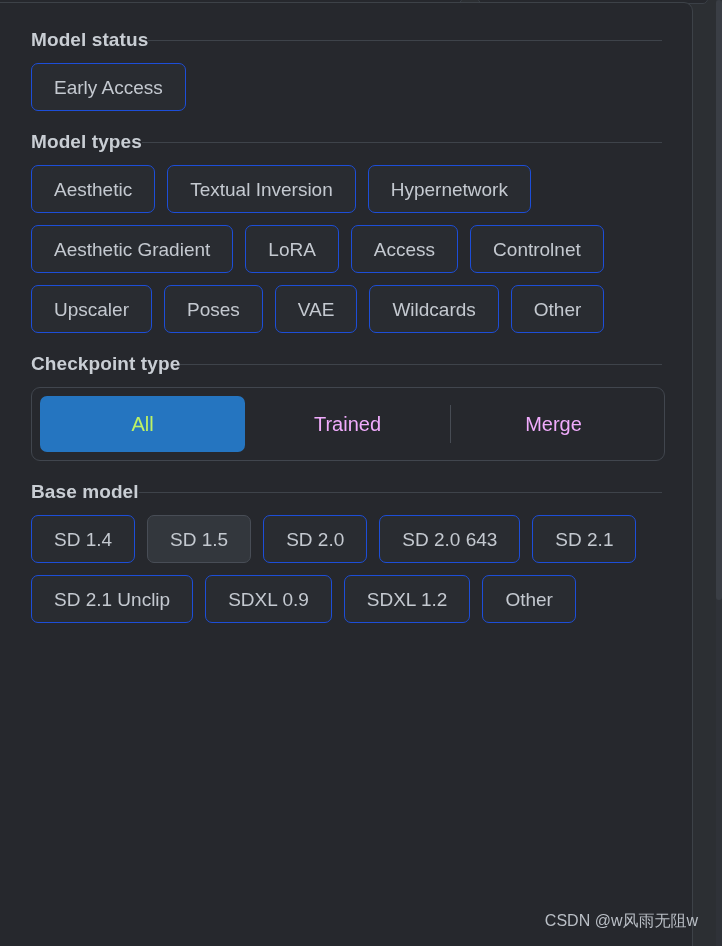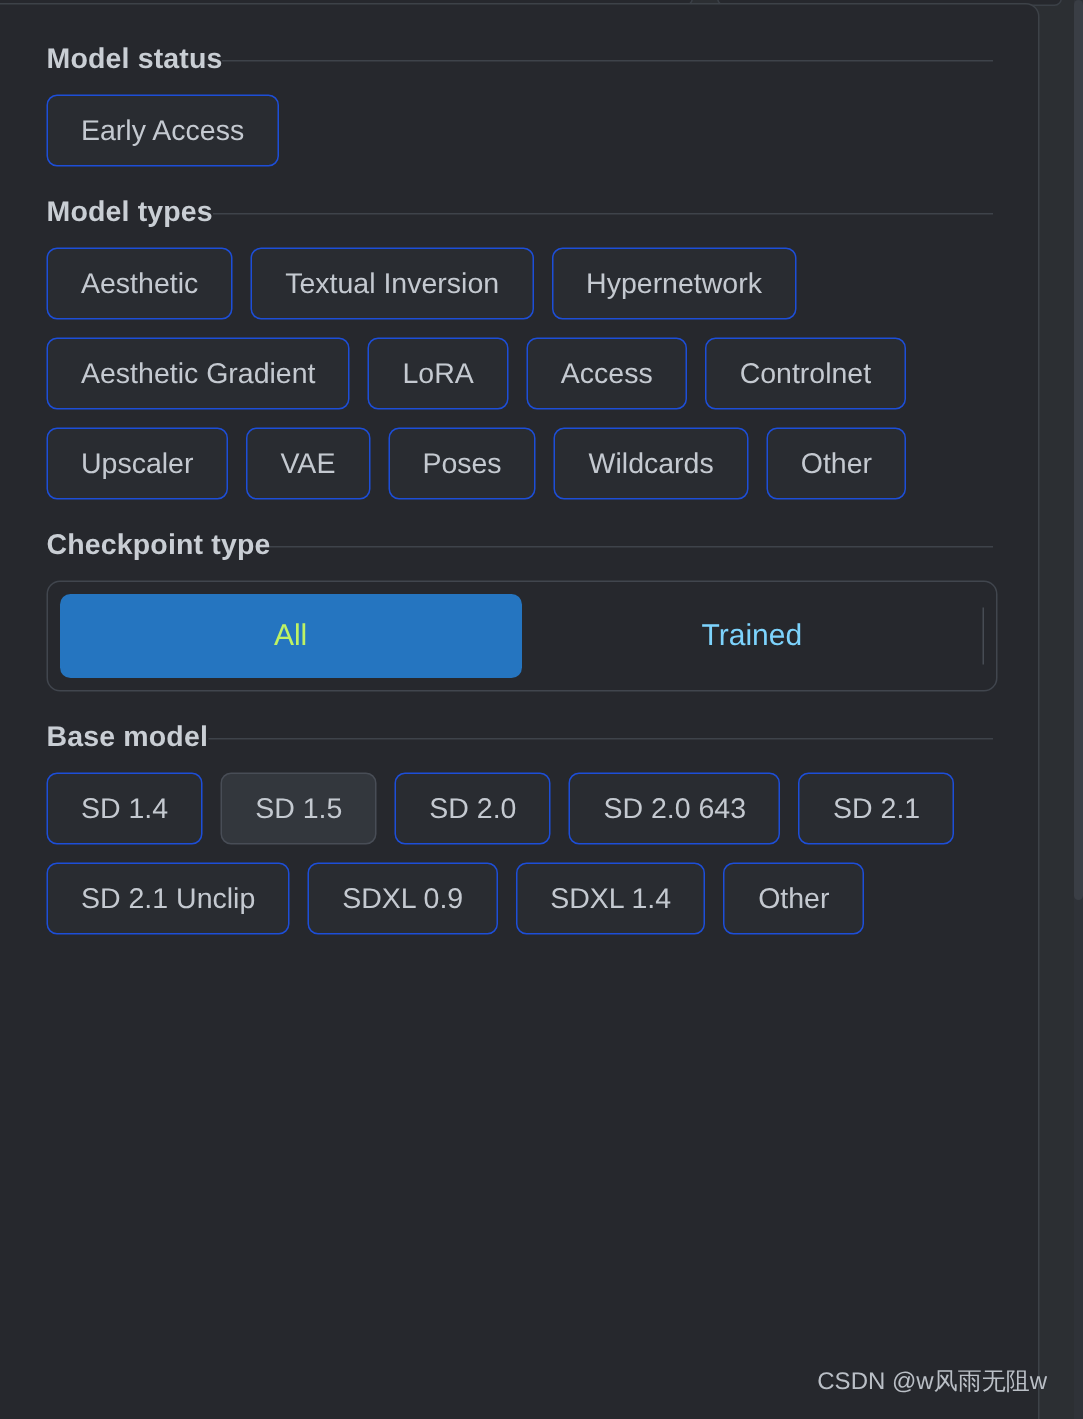--- a/index.html
+++ b/index.html
@@ -132,21 +132,21 @@
     background: #26282d;
   }
   .segment {
     flex: 1 1 0;
     height: 100%;
     display: flex;
     align-items: center;
     justify-content: center;
     border-radius: 7px;
     font-size: 20px;
-    color: #7dd3fc;
+    color: #f0abfc;
     cursor: pointer;
     user-select: none;
     position: relative;
     background: transparent;
   }
   .segment.selected {
     background: #2575c0;
     color: #bef264;
   }
   .seg-divider {
@@ -194,51 +194,52 @@
           </div>
           <div class="chip-group gap-after-group">
             <div class="chip">Aesthetic</div>
             <div class="chip">Textual Inversion</div>
             <div class="chip">Hypernetwork</div>
             <div class="chip">Aesthetic Gradient</div>
             <div class="chip">LoRA</div>
             <div class="chip">Access</div>
             <div class="chip">Controlnet</div>
             <div class="chip">Upscaler</div>
+            <div class="chip">Poses</div>
             <div class="chip">VAE</div>
-            <div class="chip">Poses</div>
             <div class="chip">Wildcards</div>
             <div class="chip">Other</div>
           </div>
         </div>
         <div class="section">
           <div class="section-header">
             <div class="title">Checkpoint type</div>
             <div class="rule"></div>
           </div>
           <div class="segmented gap-after-group">
             <div class="segment selected">All</div>
             <div class="segment">Trained</div>
             <div class="seg-divider"></div>
+            <div class="segment">Merge</div>
           </div>
         </div>
         <div class="section">
           <div class="section-header">
             <div class="title">Base model</div>
             <div class="rule"></div>
           </div>
           <div class="chip-group gap-after-group">
             <div class="chip">SD 1.4</div>
             <div class="chip hovered">SD 1.5</div>
             <div class="chip">SD 2.0</div>
             <div class="chip">SD 2.0 643</div>
             <div class="chip">SD 2.1</div>
             <div class="chip">SD 2.1 Unclip</div>
             <div class="chip">SDXL 0.9</div>
-            <div class="chip">SDXL 1.4</div>
+            <div class="chip">SDXL 1.2</div>
             <div class="chip">Other</div>
           </div>
         </div>
       </div>
   </div>
 
   <div id="panel-scrollbar">
     <div id="panel-scrollbar-thumb"></div>
   </div>
 

